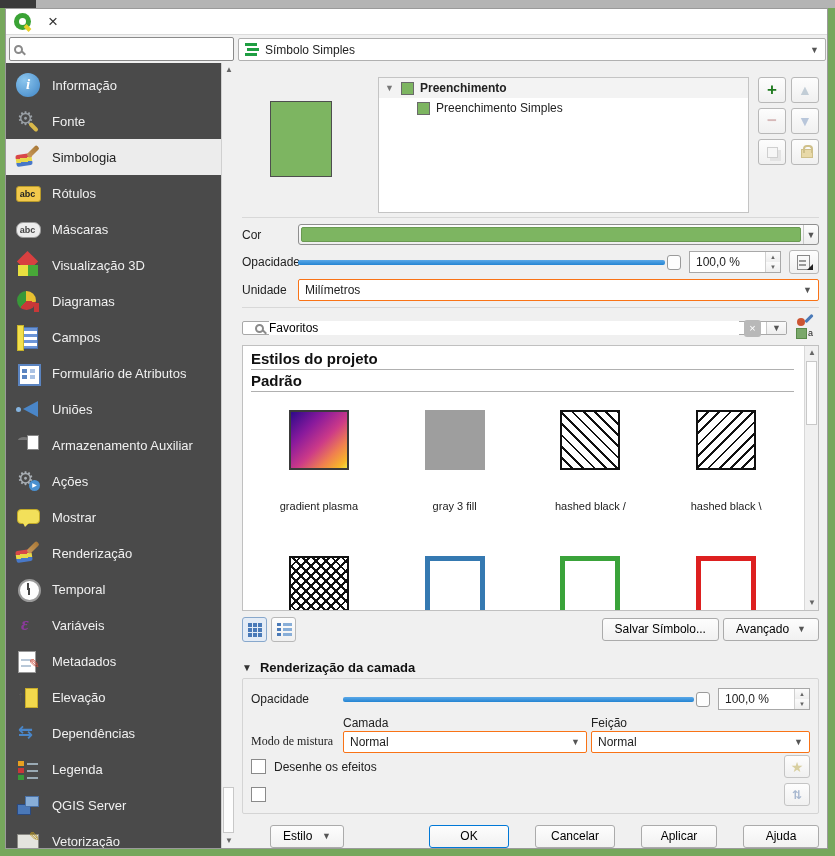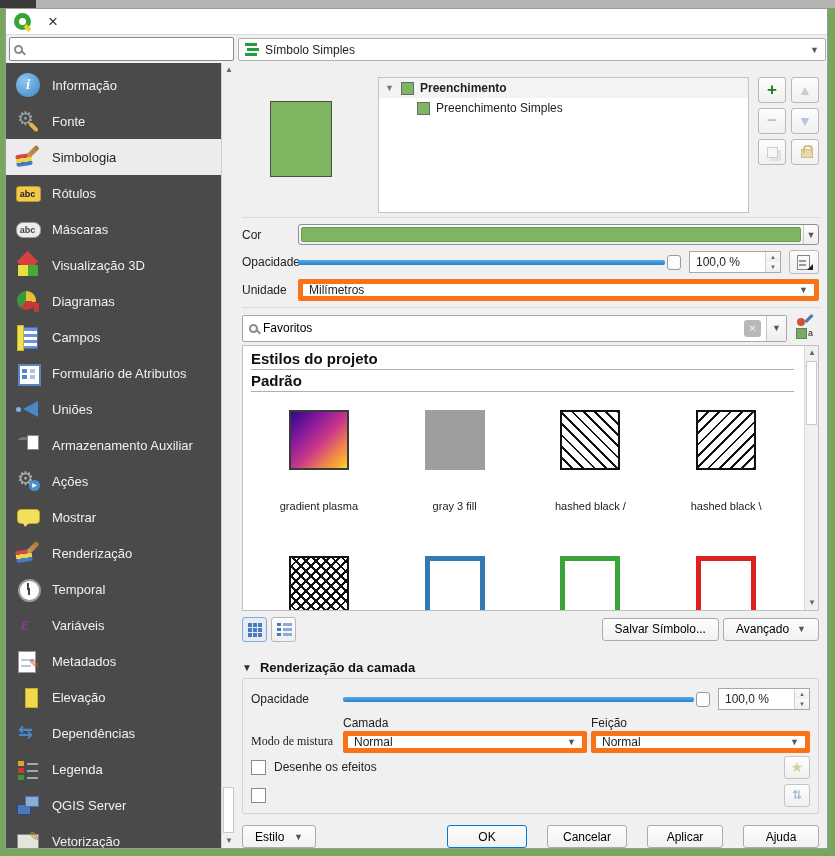--- a/index.html
+++ b/index.html
@@ -120,25 +120,25 @@
   .slider{position:relative;height:20px;flex:1;}
   .slider .track{position:absolute;top:8px;left:0;right:16px;height:5px;background:linear-gradient(#5aa8e8,var(--slider_blue,#2484d2));border-radius:2px;}
   .slider .handle{position:absolute;right:0;top:3px;width:14px;height:15px;background:#fdfdfd;border:1px solid #9a9a9a;border-radius:3px;}
   .spin{width:92px;height:22px;background:#fff;border:1px solid #a8a8a8;display:flex;margin-left:8px;flex:none;}
   .spin .val{flex:1;padding:3px 0 0 6px;}
   .spin .arrows{width:15px;border-left:1px solid #d0d0d0;display:flex;flex-direction:column;}
   .spin .arrows span{flex:1;font-size:6px;color:#666;text-align:center;line-height:10px;background:linear-gradient(#fbfbfb,#eee);}
   .ovr-btn{width:30px;height:24px;margin-left:8px;background:linear-gradient(#fdfdfd,#f0f0f0);border:1px solid #b8b8b8;border-radius:3px;position:relative;flex:none;}
   .ovr-btn::before{content:"";position:absolute;left:7px;top:4px;width:11px;height:13px;border:1px solid #888;background:repeating-linear-gradient(180deg,transparent 0 2px,#999 2px 4px);background-size:7px 9px;background-repeat:no-repeat;background-position:1px 2px;}
   .ovr-btn::after{content:"";position:absolute;right:5px;bottom:3px;width:0;height:0;border-left:6px solid transparent;border-bottom:6px solid #222;}
-  .combo{flex:1;height:22px;background:#fff;border:5px solid #f97316;border-radius:2px;display:flex;align-items:center;padding:0 6px;}
+  .combo{flex:1;height:22px;background:#fff;border:1px solid #f97316;border-radius:2px;display:flex;align-items:center;padding:0 6px;}
   .combo .cmb-text{flex:1;}
 
   .fav-row{display:flex;height:25px;margin:5px 0 4px 0;align-items:center;}
-  .search2{flex:1;height:27px;background:#fff;border:1px solid #a8a8a8;border-radius:2px;display:flex;align-items:center;padding:0 0 0 6px;gap:5px;}
+  .search2{flex:1;height:14px;background:#fff;border:1px solid #a8a8a8;border-radius:2px;display:flex;align-items:center;padding:0 0 0 12px;gap:5px;}
   .search2 input{border:none;outline:none;flex:1;font:12px "Liberation Sans","DejaVu Sans",sans-serif;}
   .clear-btn{width:17px;height:17px;background:#b8b8b8;border-radius:3px;color:#fff;font-size:11px;line-height:17px;text-align:center;flex:none;}
   .search-dd{width:20px;align-self:stretch;border-left:1px solid #c8c8c8;background:linear-gradient(#fbfbfb,#eee);display:flex;align-items:center;justify-content:center;flex:none;}
   .stylemgr{width:26px;height:24px;margin-left:6px;position:relative;flex:none;}
   .stylemgr::before{content:"";position:absolute;left:4px;top:2px;width:8px;height:8px;border-radius:50%;background:#cc5533;box-shadow:10px 12px 0 -2px transparent;}
   .stylemgr::after{content:"a";position:absolute;left:3px;bottom:1px;width:9px;height:9px;background:#7aa86a;border:1px solid #5a8a4a;font-size:9px;color:#222;text-indent:11px;line-height:9px;}
   .stylemgr .pen{position:absolute;right:5px;top:1px;width:10px;height:3px;background:#4a7ab8;transform:rotate(-45deg);border-radius:1px;}
 
   .style-panel{height:269px;background:#fff;border:1px solid #c0c0c0;position:relative;overflow:hidden;padding-left:32px;}
   .sp-inner{position:absolute;left:0;top:0;right:14px;bottom:0;padding:4px 10px 0 8px;overflow:hidden;}
@@ -175,21 +175,21 @@
   .blend-col1{width:244px;flex:none;display:flex;flex-direction:column;}
   .blend-col2{flex:1;display:flex;flex-direction:column;}
   .col-label{height:17px;padding-top:2px;}
   .chk-row{display:flex;align-items:center;height:28px;gap:8px;}
   .checkbox{width:15px;height:15px;background:#fff;border:1px solid #8a8a8a;flex:none;}
   .chk-spacer{flex:1;}
   .fx-btn{width:26px;height:23px;background:linear-gradient(#fdfdfd,#f0f0f0);border:1px solid #c4c4c4;border-radius:3px;display:flex;align-items:center;justify-content:center;}
   .fx-btn.star{color:#d8cfa0;font-size:14px;}
   .fx-btn.sort{color:#a8b8d0;font-size:12px;font-weight:bold;}
 
-  .footer{display:flex;margin-top:11px;align-items:center;gap:20px;}
+  .footer{display:flex;margin-top:11px;align-items:center;gap:26px;margin-left:28px;}
   .footer .spacer{flex:1;}
   .style-btn{width:74px;justify-content:space-between;}
   .b-ok{width:80px;} .b-cancel{width:80px;} .b-apply{width:76px;} .b-help{width:76px;}
 </style>
 </head>
 <body>
 
 <div class="desktop-top"></div>
 <div class="desktop-dark"></div>
 

